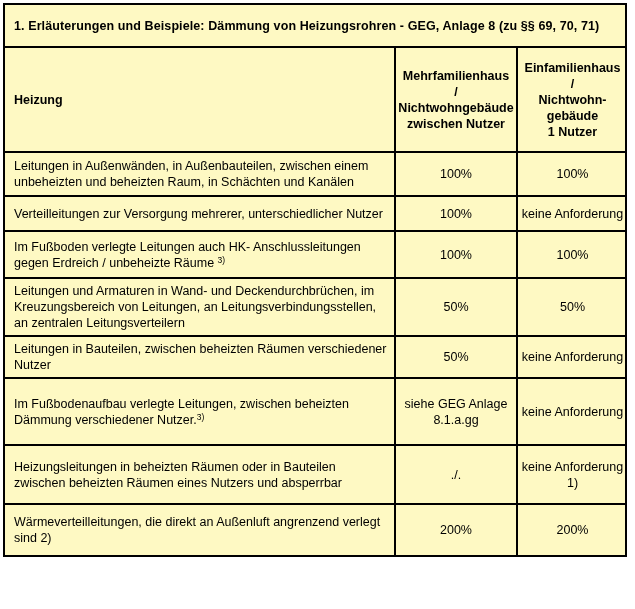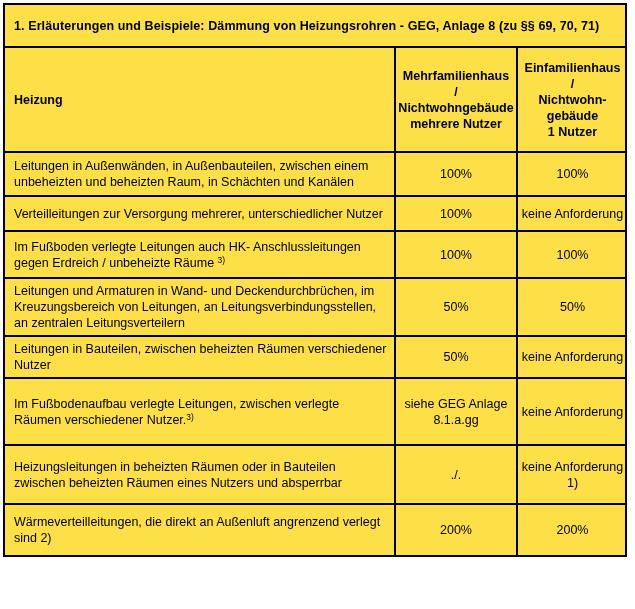--- a/index.html
+++ b/index.html
@@ -7,21 +7,21 @@
     width: 635px; height: 609px;
     background: #ffffff;
     font-family: "Liberation Sans", sans-serif;
     color: #000000;
     overflow: hidden;
   }
   .doc {
     margin: 3px;
     width: 624px;
     border: 2px solid #000000;
-    background: #fde047;
+    background: #fef9c3;
   }
   .title-box {
     height: 43px;
     border-bottom: 2px solid #000000;
     display: flex;
     align-items: center;
     padding: 0 8px 0 9px;
     font-weight: bold;
     font-size: 12.5px;
     letter-spacing: 0.1px;
@@ -73,21 +73,21 @@
     </colgroup>
     <thead>
       <tr style="height:104px">
         <th class="c1">
           <span>Heizung</span>
         </th>
         <th class="cc">
           <div class="hdr-line">Mehrfamilienhaus</div>
           <div class="hdr-line">/</div>
           <div class="hdr-line">Nichtwohngebäude</div>
-          <div class="hdr-line">mehrere Nutzer</div>
+          <div class="hdr-line">zwischen Nutzer</div>
         </th>
         <th class="cc">
           <div class="hdr-line">Einfamilienhaus</div>
           <div class="hdr-line">/</div>
           <div class="hdr-line">Nichtwohn-</div>
           <div class="hdr-line">gebäude</div>
           <div class="hdr-line">1 Nutzer</div>
         </th>
       </tr>
     </thead>
@@ -149,21 +149,21 @@
         <td class="cc">
           <span>50%</span>
         </td>
         <td class="cc">
           <span>keine Anforderung</span>
         </td>
       </tr>
 
       <tr style="height:67px">
         <td class="c1">
-          <span>Im Fußbodenaufbau verlegte Leitungen, zwischen verlegte Räumen verschiedener Nutzer.</span><sup>3)</sup>
+          <span>Im Fußbodenaufbau verlegte Leitungen, zwischen beheizten Dämmung verschiedener Nutzer.</span><sup>3)</sup>
         </td>
         <td class="cc">
           <span>siehe GEG Anlage 8.1.a.gg</span>
         </td>
         <td class="cc">
           <span>keine Anforderung</span>
         </td>
       </tr>
 
       <tr style="height:59px">

